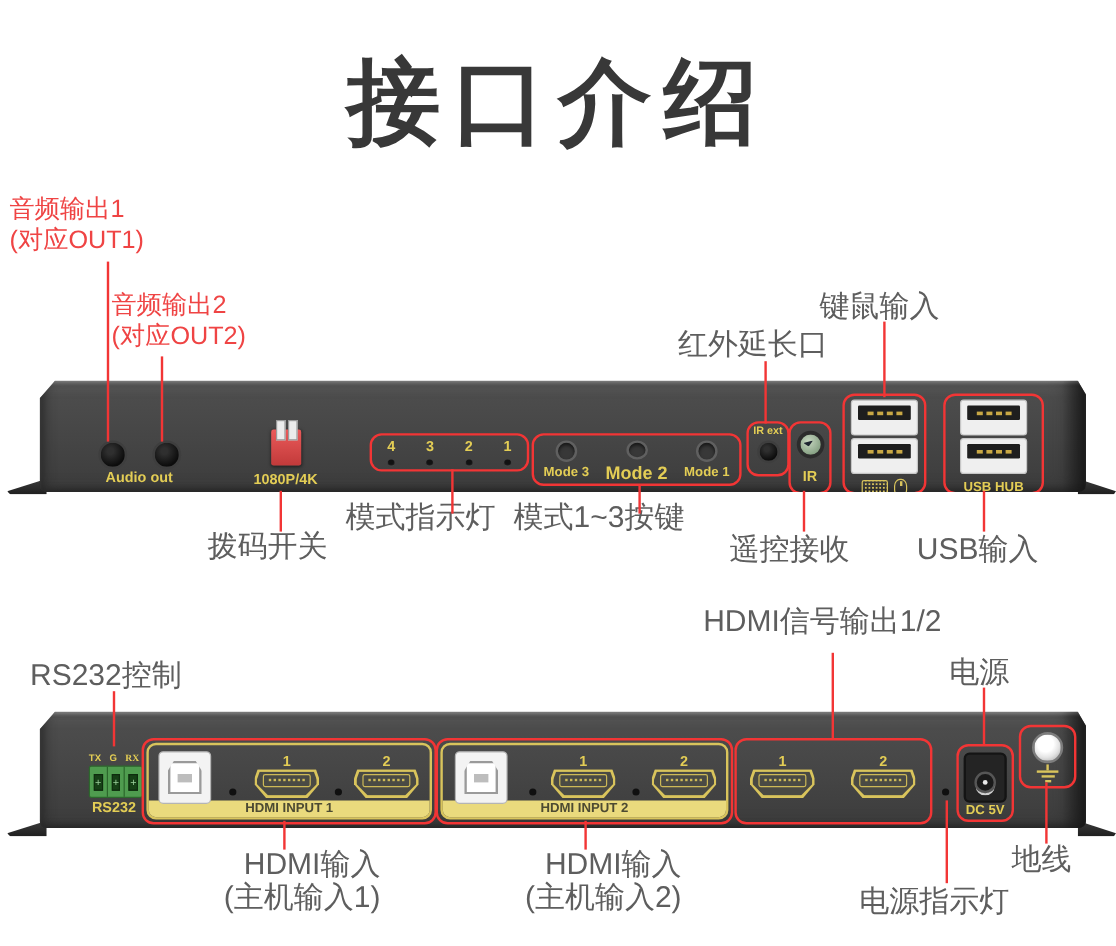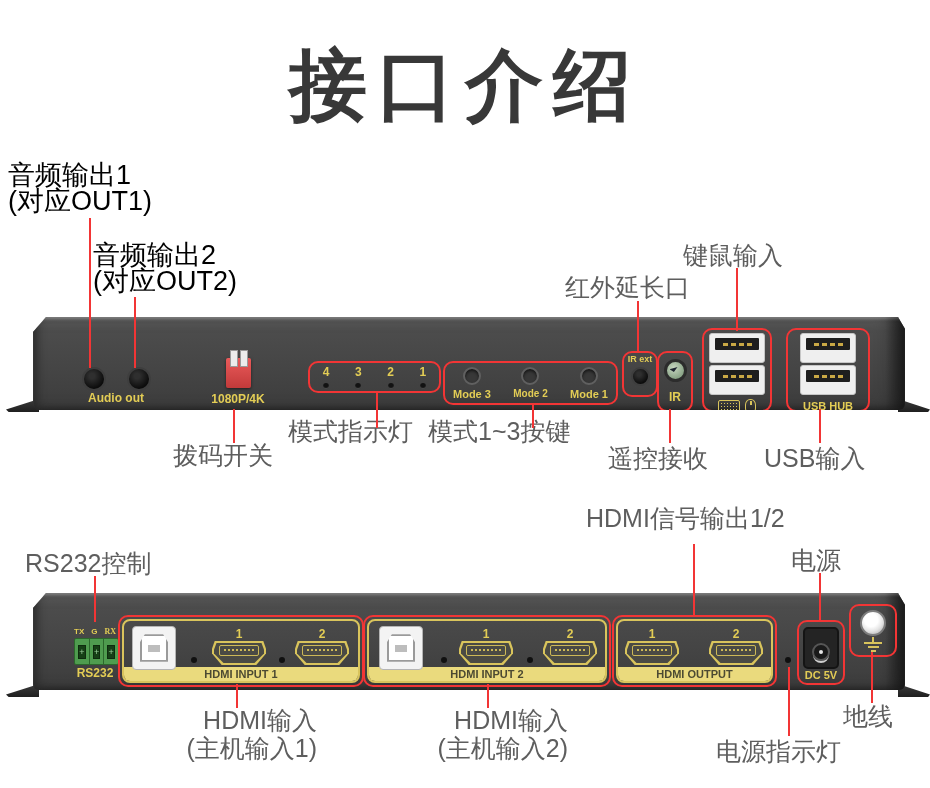--- a/index.html
+++ b/index.html
@@ -4,21 +4,21 @@
 <style>
   html,body{margin:0;padding:0;}
   body{width:930px;height:788px;position:relative;background:#ffffff;overflow:hidden;
        font-family:"Liberation Sans","DejaVu Sans",sans-serif;}
   .abs{position:absolute;}
   
   .title{left:0;right:0;top:34px;text-align:center;font-size:78px;font-weight:800;
          letter-spacing:10px;color:#383838;font-family:"Liberation Serif","DejaVu Serif",serif;}
   
   .cn{color:#5e5e5e;font-size:25px;line-height:28px;white-space:nowrap;}
-  .redcn{color:#000000;font-size:27px;line-height:26px;white-space:nowrap;}
+  .redcn{color:#ef4444;font-size:21px;line-height:26px;white-space:nowrap;}
   .ctr{text-align:right;}
   
   .rline{width:2px;background:#f23535;z-index:30;}
   .rbox{border:2px solid #f23535;border-radius:10px;z-index:20;background:transparent;}
   
   .panel{background:linear-gradient(180deg,#666 0px,#575757 5px,#4c4c4c 14px,#454545 55%,#3c3c3c 100%);
          border-radius:6px;
          clip-path:polygon(13px 0,calc(100% - 7px) 0,100% 12px,100% 100%,0 100%,0 15px);
          box-shadow:inset 0 3px 3px -1px rgba(255,255,255,.28),
                     inset 9px 0 10px -5px #2a2a2a,
@@ -166,21 +166,21 @@
     </div>
   </div>
 
   <div class="abs rbox" style="left:410px;top:44px;width:175px;height:44px;display:flex;justify-content:space-between;padding:0 8px;box-sizing:border-box;">
     <div class="ledcol" style="gap:3px;padding-top:4px;">
       <span class="mbtn"></span>
       <span class="ylab" style="font-size:11px;">Mode 3</span>
     </div>
     <div class="ledcol" style="gap:3px;padding-top:4px;">
       <span class="mbtn"></span>
-      <span class="ylab" style="font-size:10px;">Mode 2</span>
+      <span class="ylab" style="font-size:15px;">Mode 2</span>
     </div>
     <div class="ledcol" style="gap:3px;padding-top:4px;">
       <span class="mbtn"></span>
       <span class="ylab" style="font-size:11px;">Mode 1</span>
     </div>
   </div>
 
   <div class="abs rbox" style="left:589px;top:34px;width:32px;height:42px;">
     <div class="ylab" style="font-size:9px;margin-top:1px;">IR ext</div>
     <div class="ajack" style="width:15px;height:15px;margin:3px auto 0;"></div>
@@ -315,23 +315,20 @@
     <div class="portnum" style="left:195px;top:10px;">2</div>
     <div class="hdmi abs" style="left:178px;top:24px;width:54px;height:24px;">
       <div class="shape">
           <div class="inner"></div>
           <div class="slot"></div>
         </div>
     </div>
   </div>
 
   <div class="abs rbox" style="left:579px;top:22px;width:161px;height:68px;">
-    <div class="ygroup abs" style="left:2px;top:2px;right:2px;bottom:2px;">
-      <div class="banner">HDMI OUTPUT</div>
-    </div>
     <div class="portnum" style="left:28px;top:10px;">1</div>
     <div class="hdmi abs" style="left:11px;top:24px;width:54px;height:24px;">
       <div class="shape">
           <div class="inner"></div>
           <div class="slot"></div>
         </div>
     </div>
     <div class="portnum" style="left:112px;top:10px;">2</div>
     <div class="hdmi abs" style="left:95px;top:24px;width:54px;height:24px;">
       <div class="shape">

